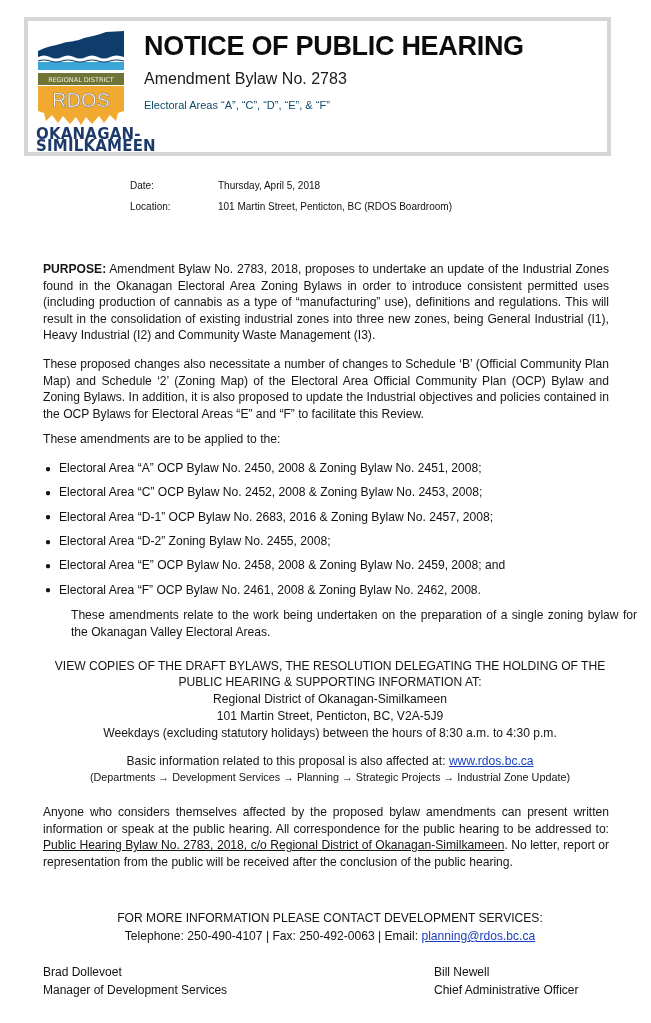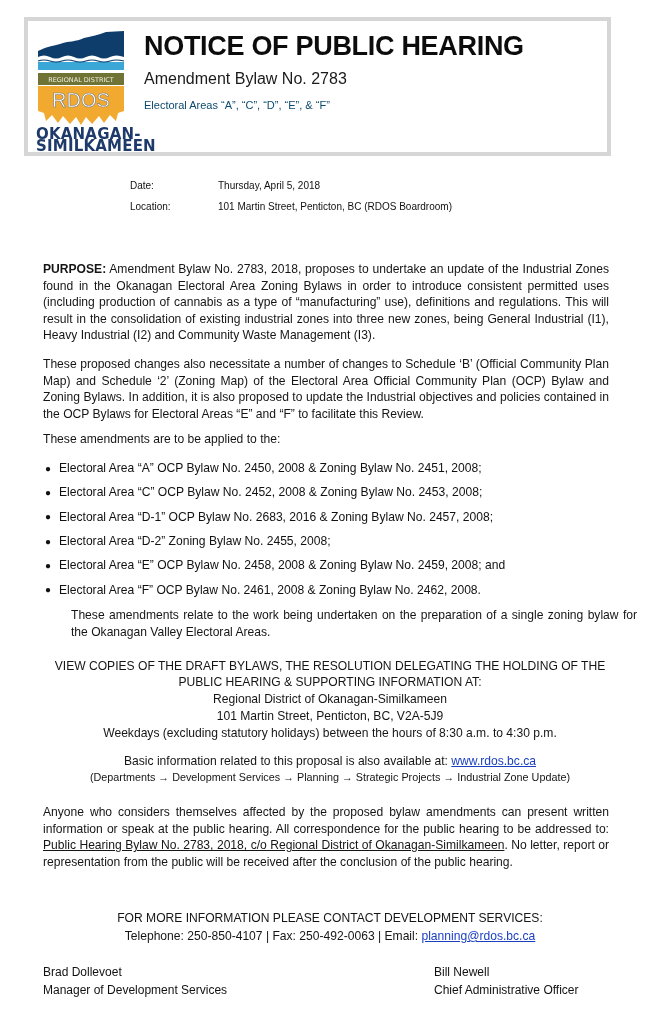--- a/index.html
+++ b/index.html
@@ -186,31 +186,31 @@
 
 <div class="body-text" style="top:607px;margin-left:28px;">These amendments relate to the work being undertaken on the preparation of a single zoning bylaw for the Okanagan Valley Electoral Areas.</div>
 
 <div class="center bold" style="top:658px;">VIEW COPIES OF THE DRAFT BYLAWS, THE RESOLUTION DELEGATING THE HOLDING OF THE</div>
 <div class="center bold" style="top:674px;">PUBLIC HEARING &amp; SUPPORTING INFORMATION AT:</div>
 <div class="center" style="top:691px;">Regional District of Okanagan-Similkameen</div>
 <div class="center" style="top:708px;">101 Martin Street, Penticton, BC, V2A-5J9</div>
 <div class="center" style="top:725px;">Weekdays (excluding statutory holidays) between the hours of 8:30 a.m. to 4:30 p.m.</div>
 
 <div class="center" style="top:753px;">
-  <span>Basic information related to this proposal is also available at: </span><a class="link">www.rdos.bc.ca</a>
+  <span>Basic information related to this proposal is also affected at: </span><a class="link">www.rdos.bc.ca</a>
 </div>
 <div class="center small" style="top:769px;">(Departments → Development Services → Planning → Strategic Projects → Industrial Zone Update)</div>
 
 <div class="body-text" style="top:804px;">
   <span>Anyone who considers themselves affected by the proposed bylaw amendments can present written information or speak at the public hearing.  All correspondence for the public hearing to be addressed to:  </span><u>Public Hearing Bylaw No. 2783, 2018, c/o Regional District of Okanagan-Similkameen</u><span>. No letter, report or representation from the public will be received after the conclusion of the public hearing.</span>
 </div>
 
 <div class="center bold" style="top:910px;">FOR MORE INFORMATION PLEASE CONTACT DEVELOPMENT SERVICES:</div>
 <div class="center" style="top:928px;">
-  <span>Telephone: 250-850-4107 | Fax: 250-492-0063 | Email: </span><a class="link">planning@rdos.bc.ca</a>
+  <span>Telephone: 250-490-4107 | Fax: 250-492-0063 | Email: </span><a class="link">planning@rdos.bc.ca</a>
 </div>
 
 <div class="sig" style="left:43px;">
   <div>Brad Dollevoet</div>
   <div>Manager of Development Services</div>
 </div>
 <div class="sig" style="left:434px;">
   <div>Bill Newell</div>
   <div>Chief Administrative Officer</div>
 </div>

